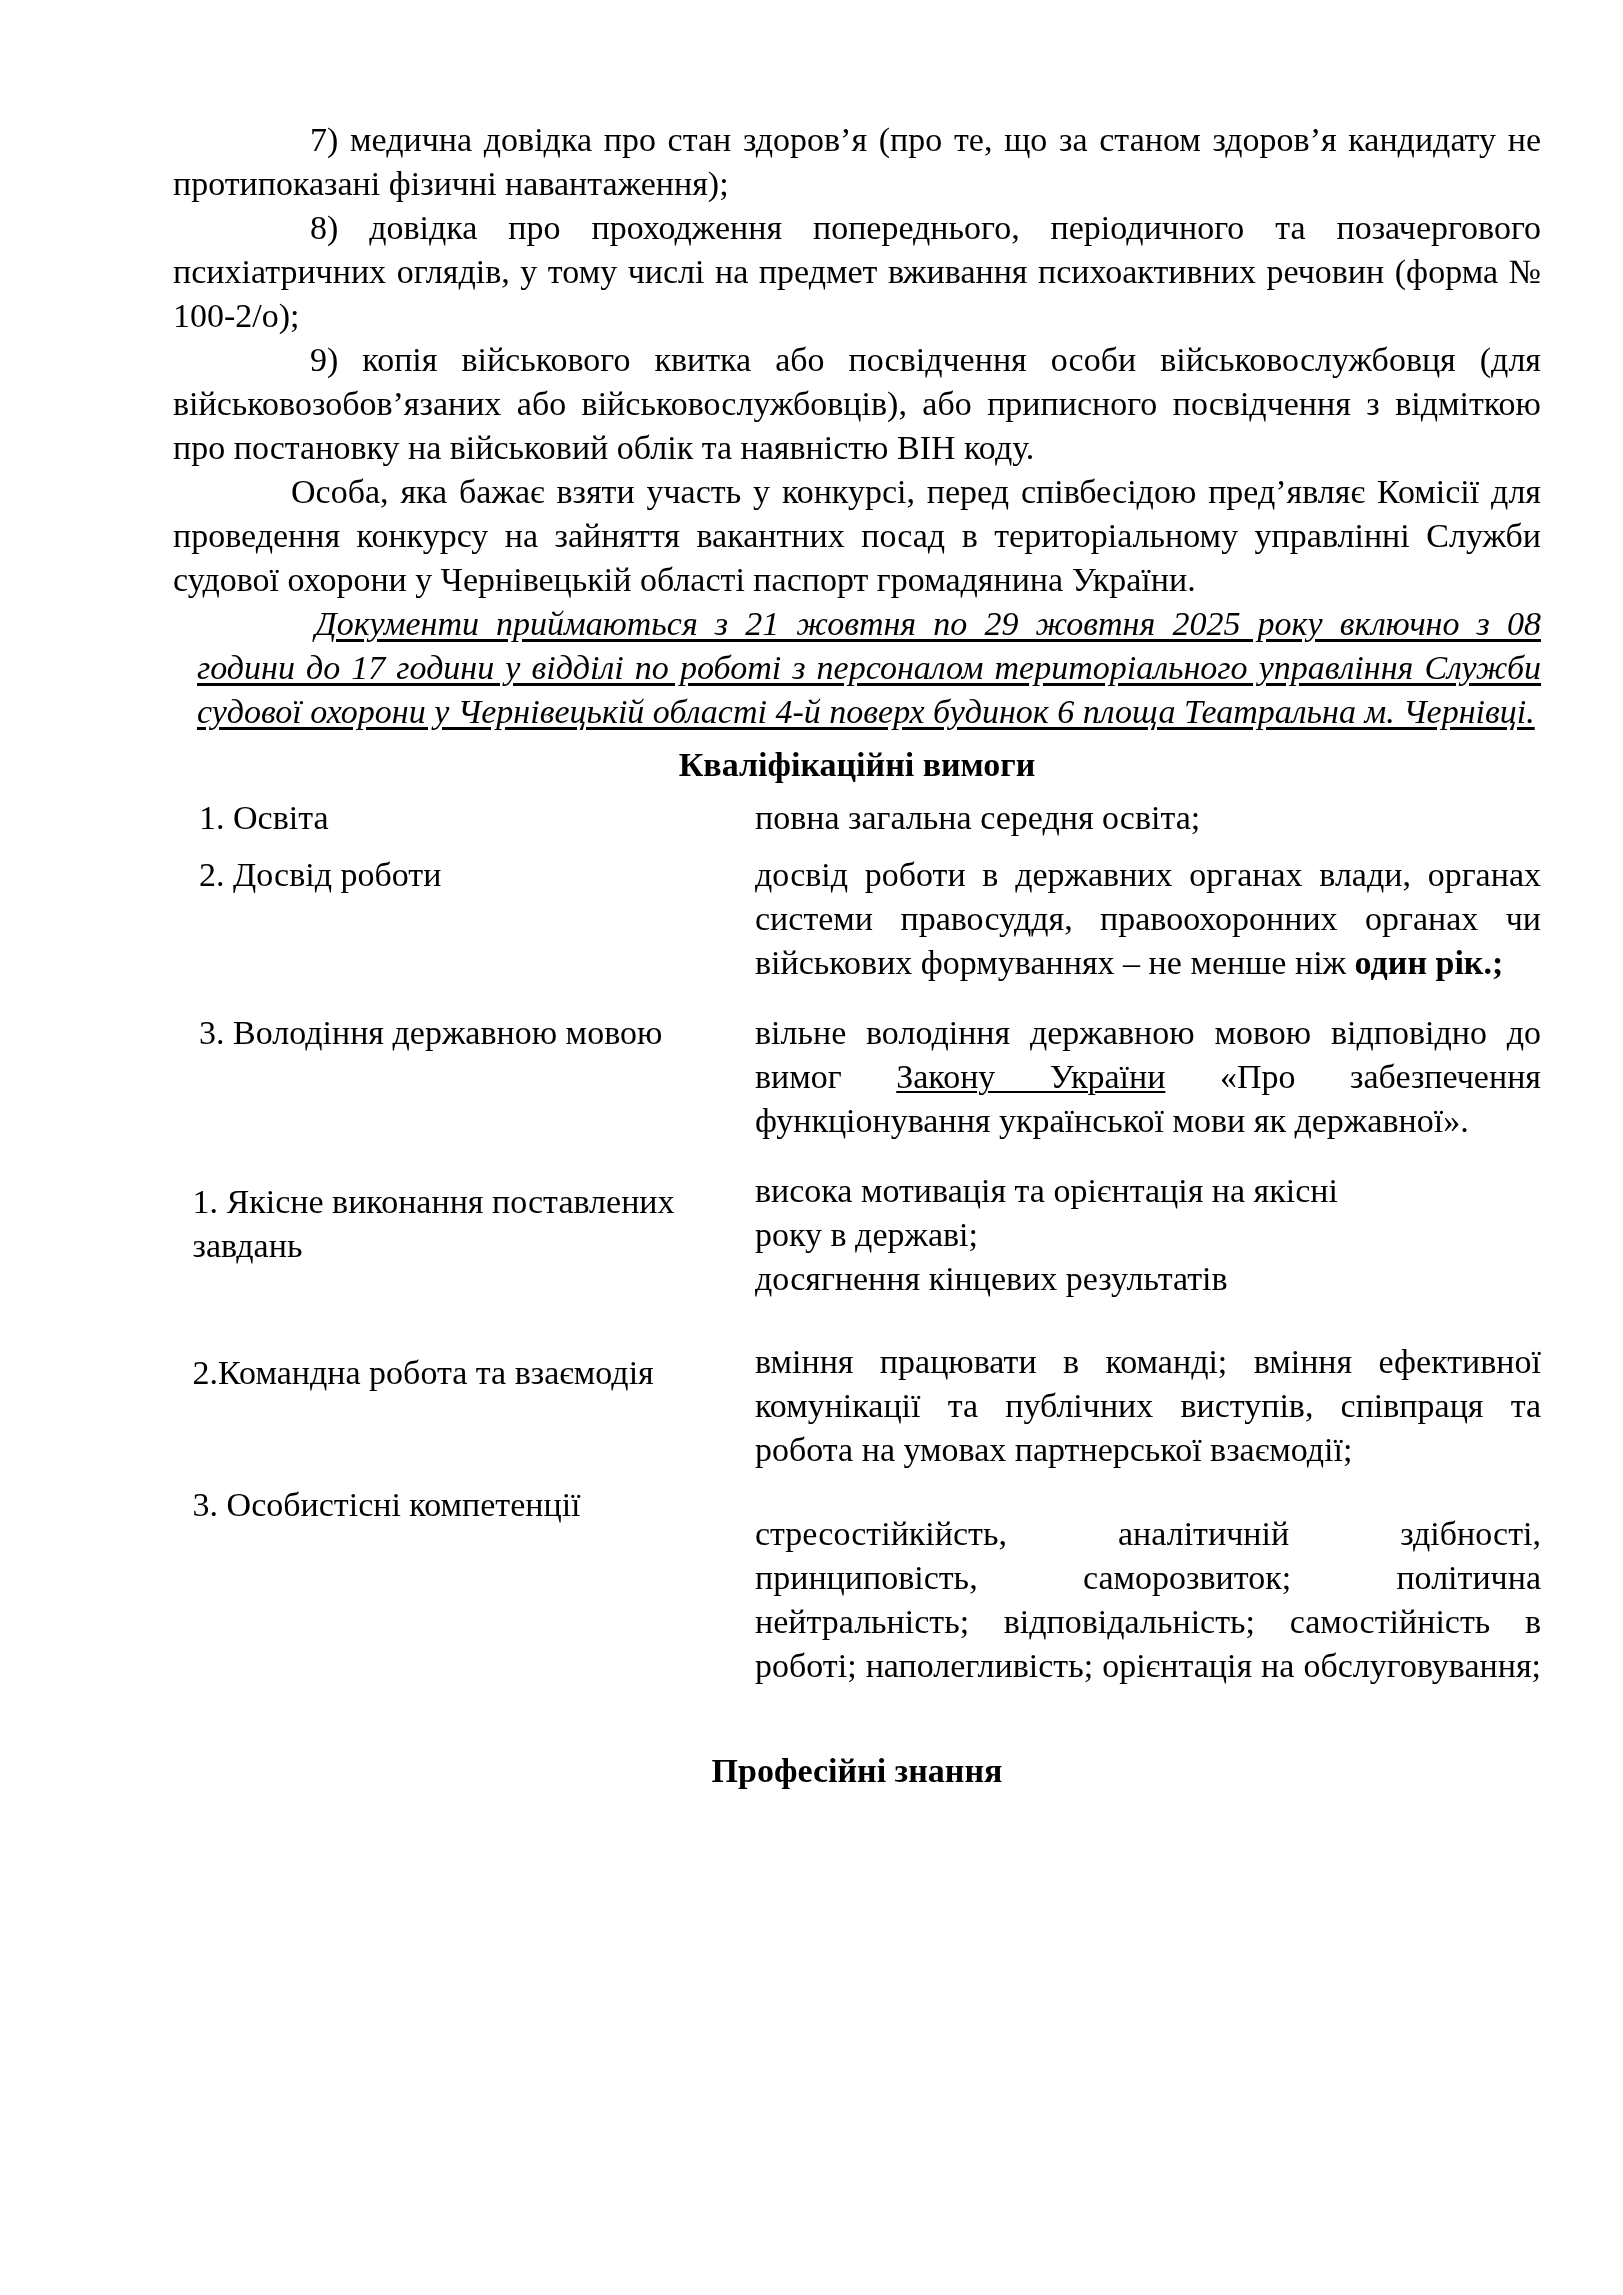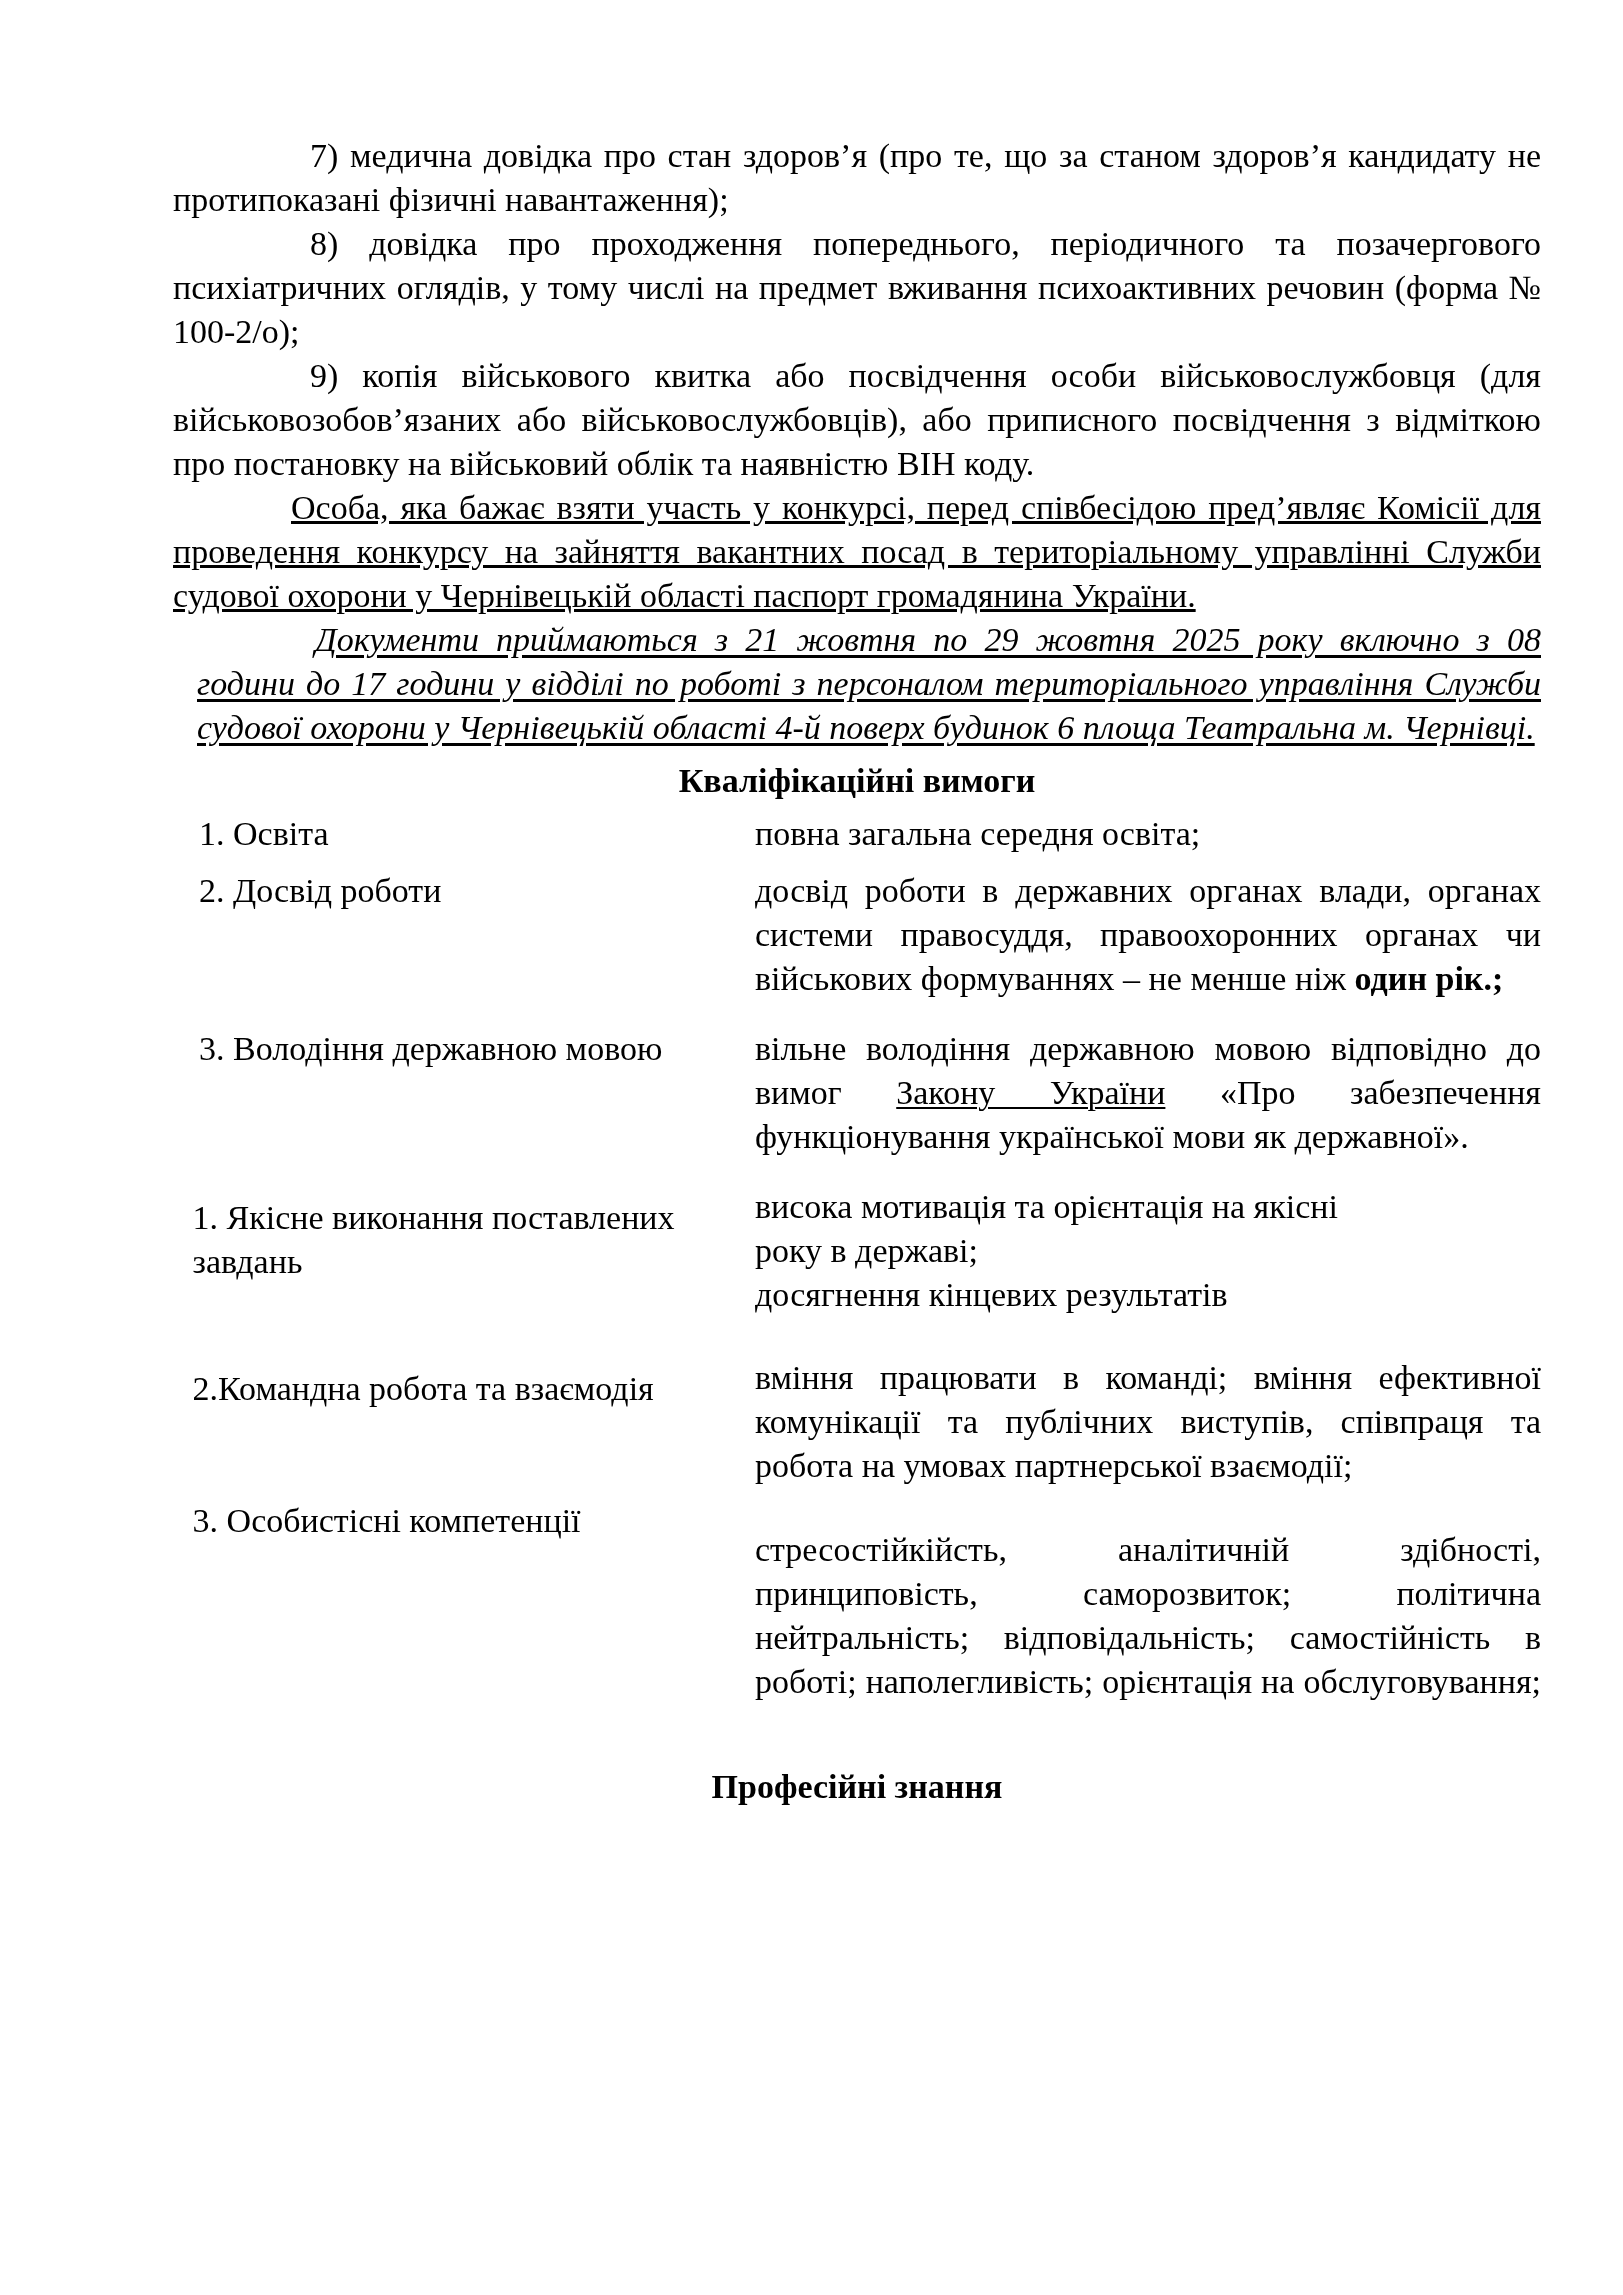--- a/index.html
+++ b/index.html
@@ -7,28 +7,28 @@
     width: 1623px;
     height: 2295px;
     position: relative;
     overflow: hidden;
     font-family: "Liberation Serif", serif;
     color: #000000;
   }
   .page {
     position: absolute;
     left: 173px;
-    top: 134px;
+    top: 118px;
     width: 1368px;
     font-size: 34px;
     line-height: 44px;
   }
   p { margin: 0; text-align: justify; }
   .indent { text-indent: 137px; }
-  .indent2 { text-indent: 118px; text-decoration: underline; }
+  .indent2 { text-indent: 118px; }
   .notice {
     font-weight: normal;
     font-style: italic;
     text-decoration: underline;
     text-decoration-thickness: 3.3px;
     text-underline-offset: 3.9px;
     text-indent: 118px;
     text-align: justify;
     margin-left: 24px;
   }

